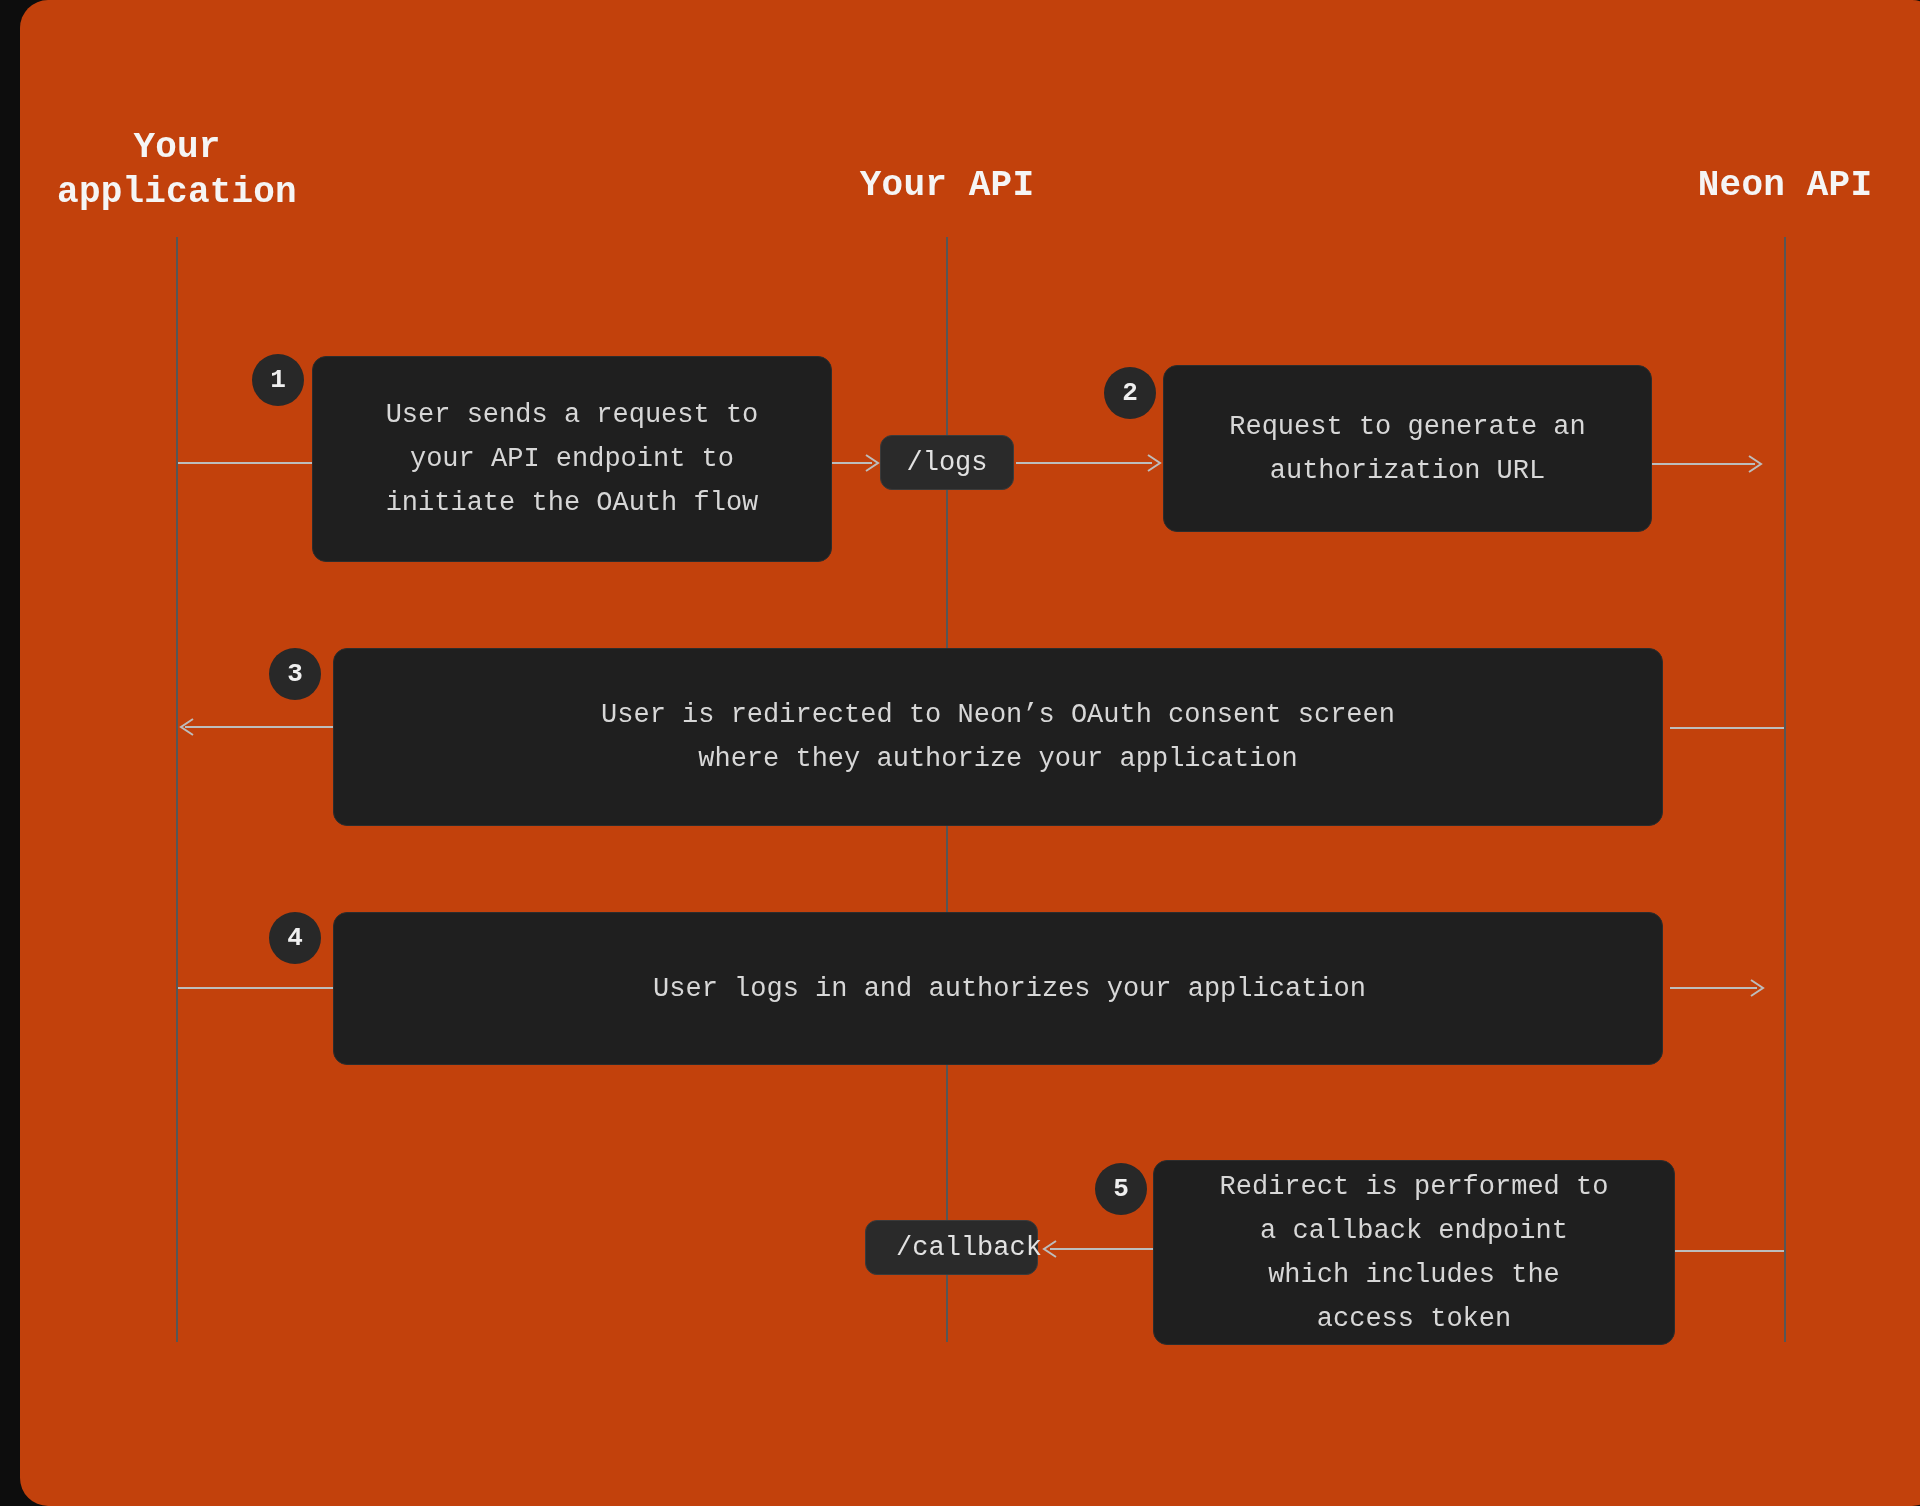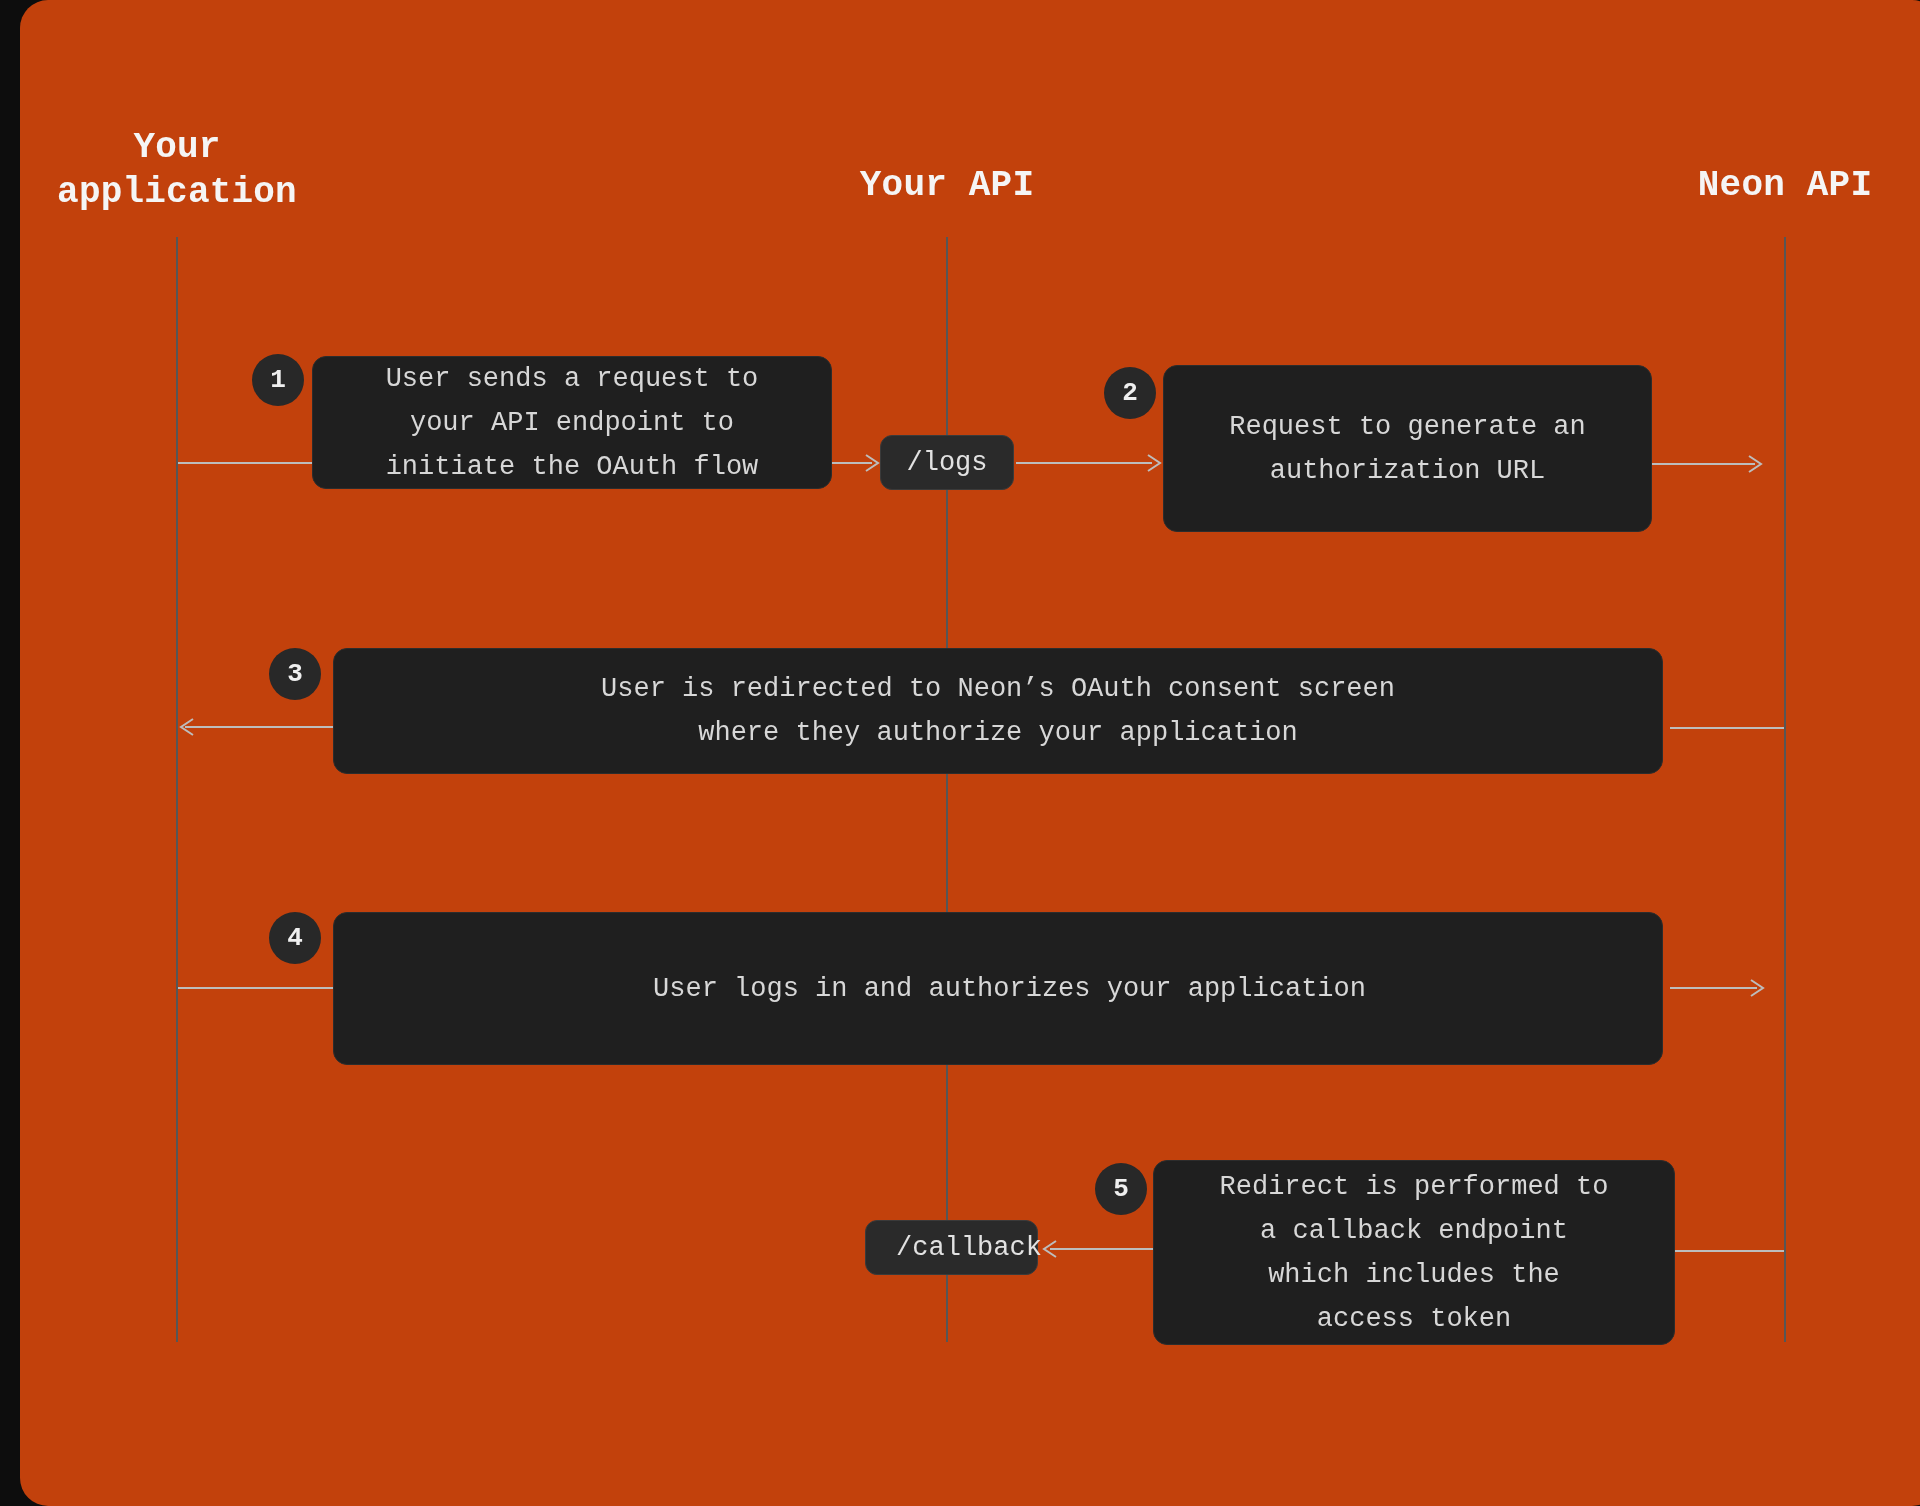--- a/index.html
+++ b/index.html
@@ -110,29 +110,29 @@
     <path d="M1036 1241 L1024 1249 L1036 1257" fill="none" stroke="#bdbdbd" stroke-width="2"></path>
     <line x1="1655" y1="1251" x2="1764" y2="1251" stroke="#bdbdbd" stroke-width="2"></line>
   </svg>
 
   <div class="step-badge" style="left:232px; top:354px;">1</div>
   <div class="step-badge" style="left:1084px; top:367px;">2</div>
   <div class="step-badge" style="left:249px; top:648px;">3</div>
   <div class="step-badge" style="left:249px; top:912px;">4</div>
   <div class="step-badge" style="left:1075px; top:1163px;">5</div>
 
-  <div class="card" style="left:292px; top:356px; width:520px; height:133px;">
+  <div class="card" style="left:292px; top:356px; width:520px; height:206px;">
     <div class="card-text" style="max-width:470px;">User sends a request to your API endpoint to initiate the OAuth flow</div>
   </div>
 
   <div class="card" style="left:1143px; top:365px; width:489px; height:167px;">
     <div class="card-text" style="max-width:360px;">Request to generate an authorization URL</div>
   </div>
 
-  <div class="card" style="left:313px; top:648px; width:1330px; height:126px;">
+  <div class="card" style="left:313px; top:648px; width:1330px; height:178px;">
     <div class="card-text" style="max-width:850px;">User is redirected to Neon’s OAuth consent screen where they authorize your application</div>
   </div>
 
   <div class="card" style="left:313px; top:912px; width:1330px; height:153px;padding-left:23px;">
     <div class="card-text" style="max-width:1200px;">User logs in and authorizes your application</div>
   </div>
 
   <div class="card" style="left:1133px; top:1160px; width:522px; height:185px;align-items:center;">
     <div class="card-text" style="max-width:400px;">Redirect is performed to a callback endpoint which includes the access token</div>
   </div>

